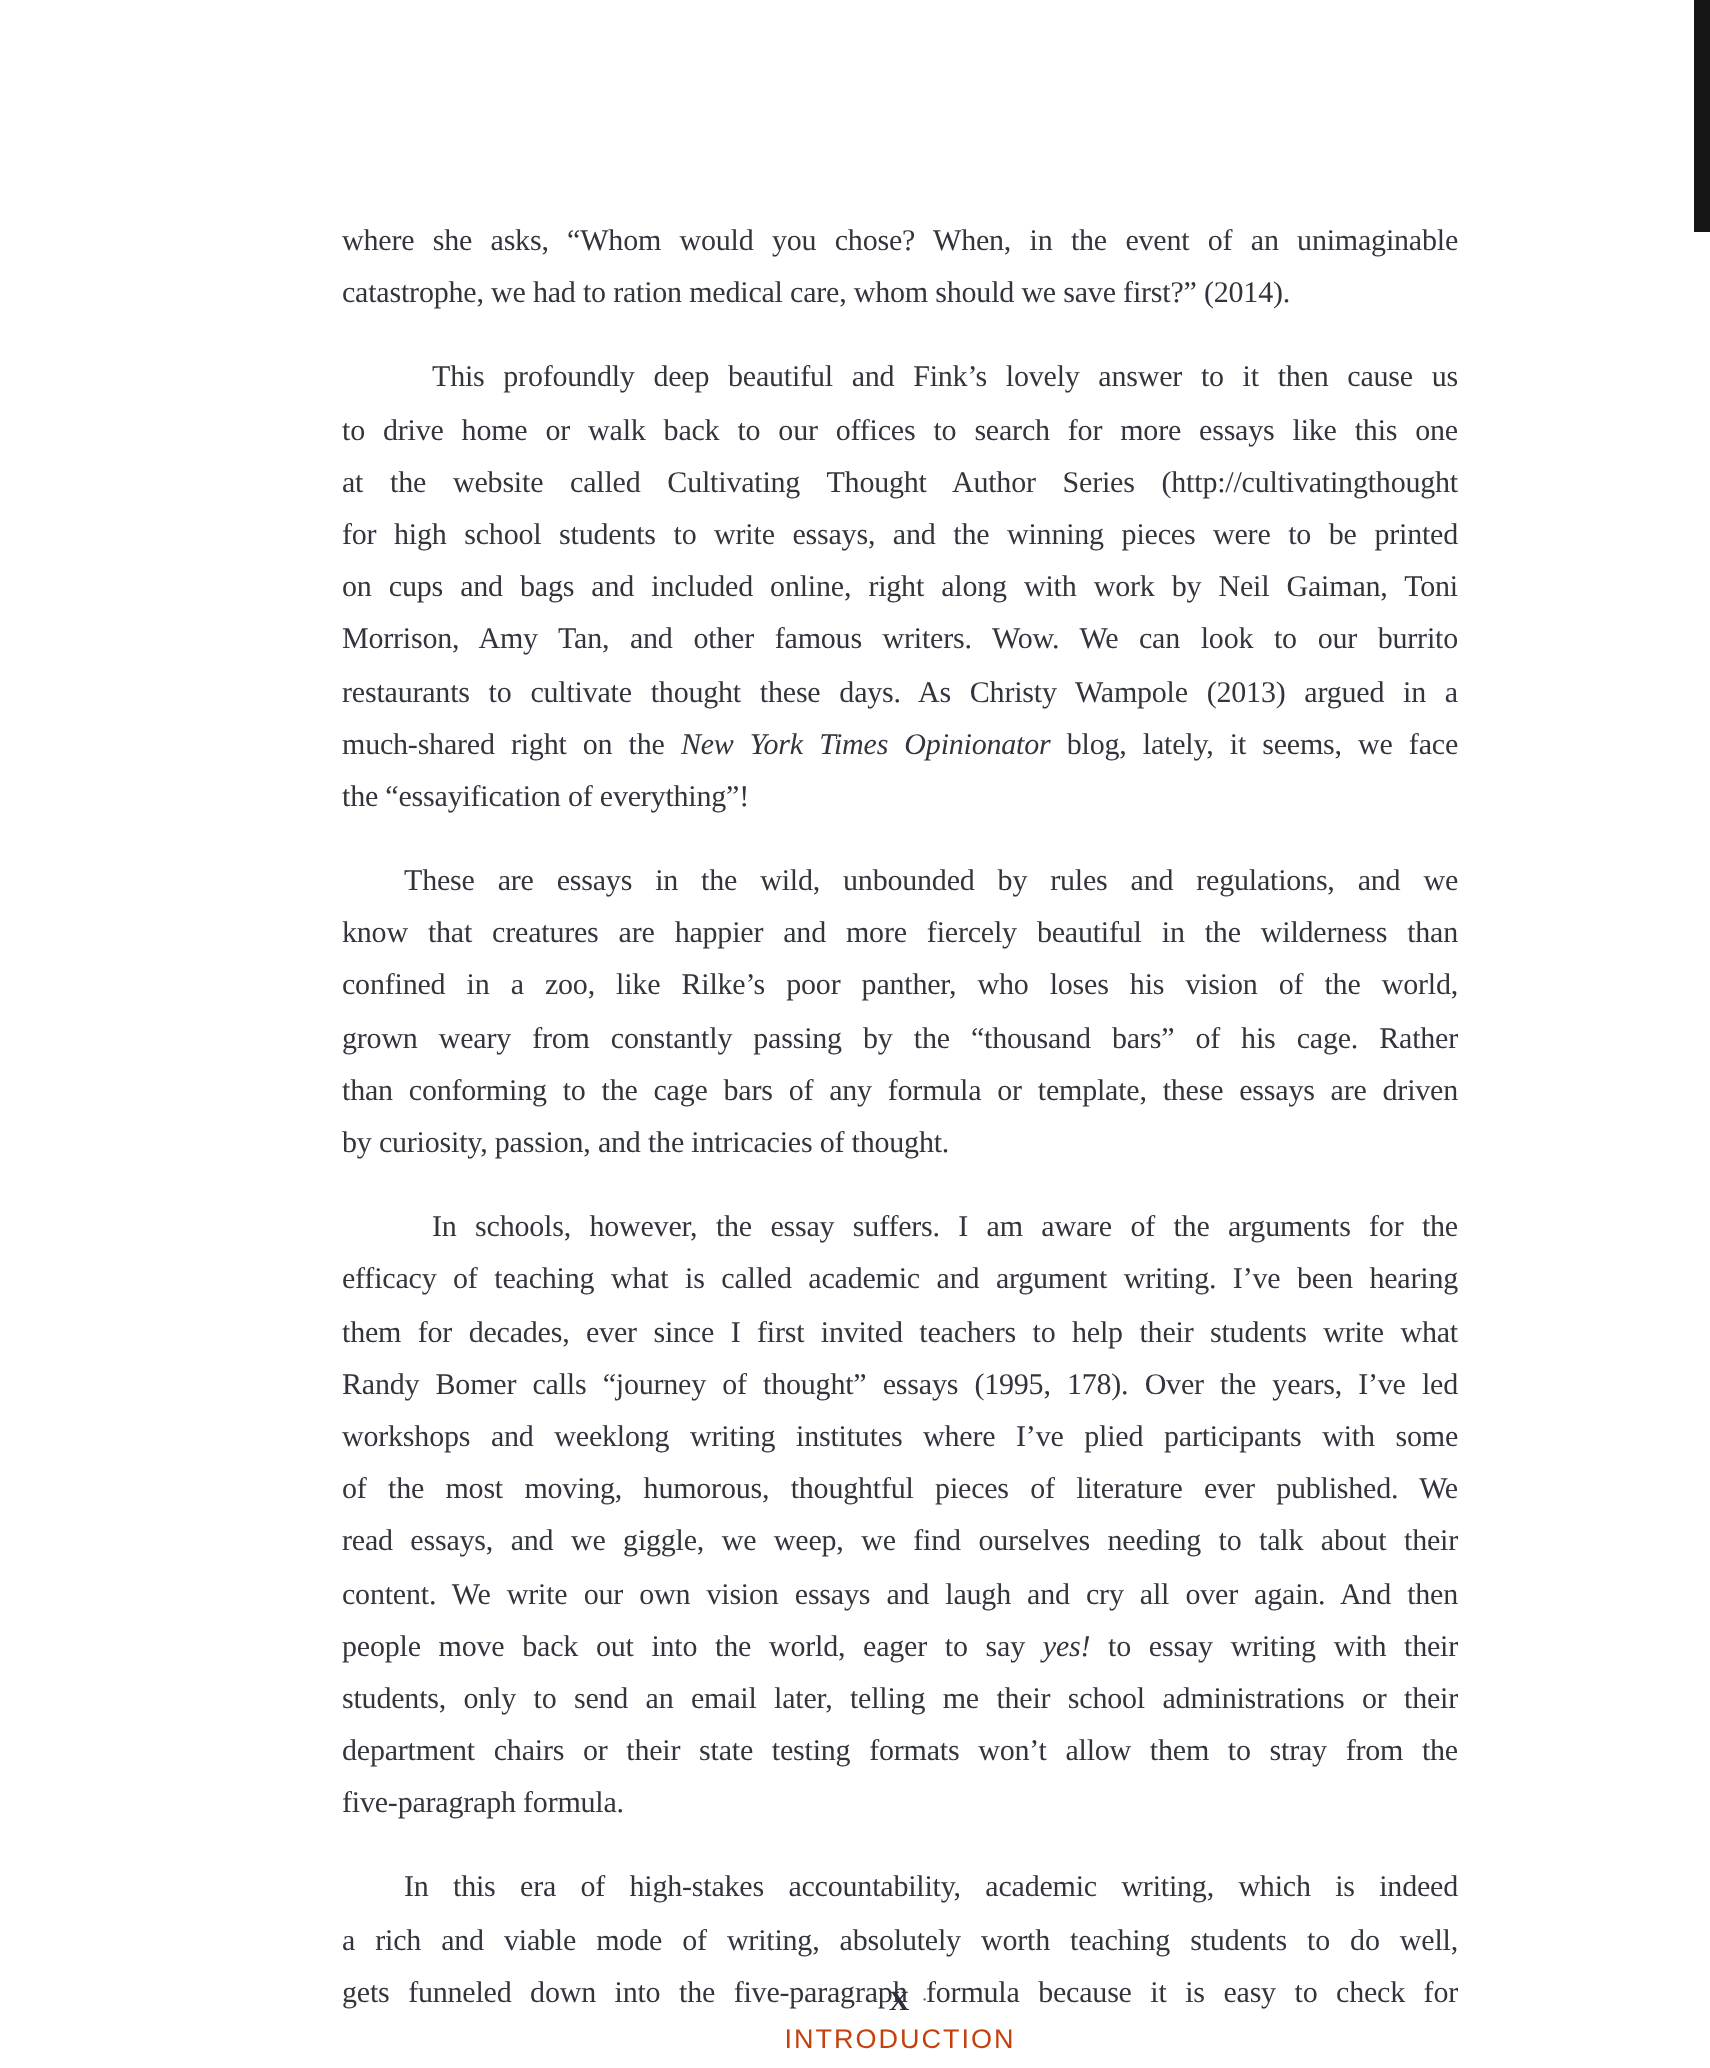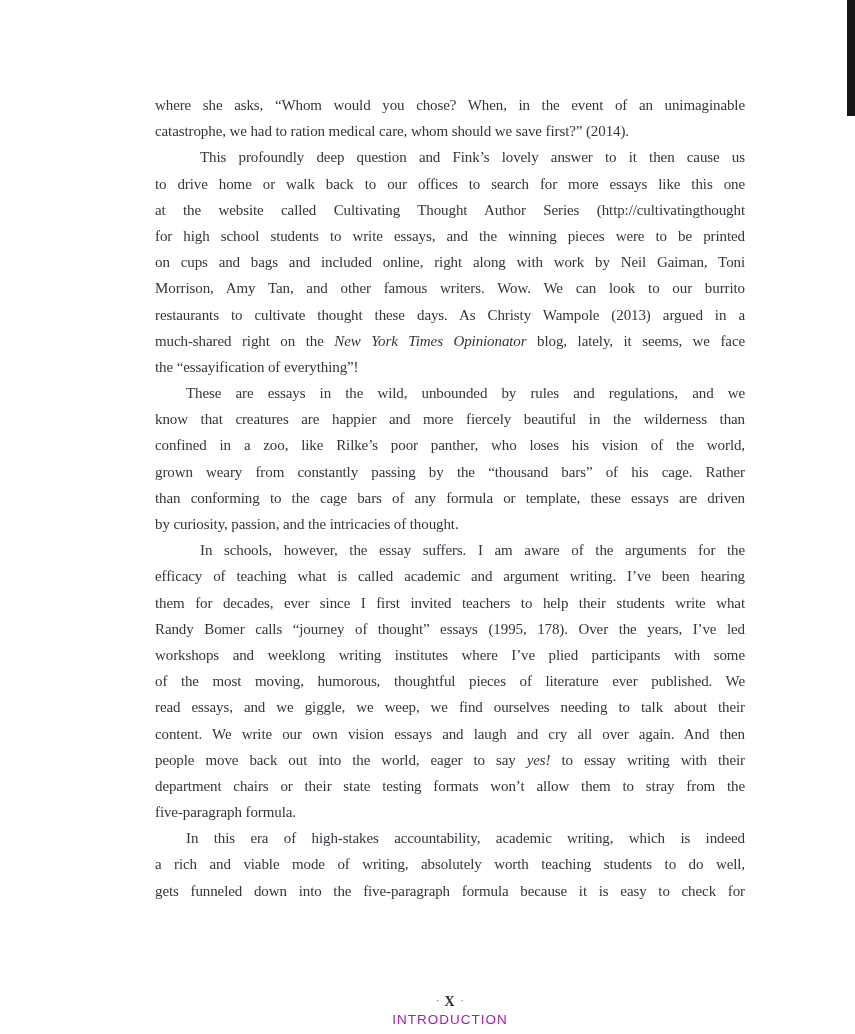--- a/index.html
+++ b/index.html
@@ -14,21 +14,21 @@
   .text-block {
     position: absolute;
     left: 155px;
     top: 92px;
     width: 590px;
     color: var(--ink, #32353d);
     font-size: 15px;
     letter-spacing: -0.1px;
     line-height: 26.2px;
   }
-  .para { margin: 0; }
+  .para { margin: 16px; }
   .line {
     text-align: justify;
     text-align-last: justify;
     height: 26.2px;
     overflow: hidden;
   }
   .line.endline { text-align-last: left; }
   .line.ind1 { padding-left: 31px; }
   .line.ind2 { padding-left: 45px; }
   .it { font-style: italic; }
@@ -55,21 +55,21 @@
     top: -2px;
     margin: 0 5px;
   }
   .footer.section {
     top: 1012px;
     line-height: 15px;
     font-family: "Liberation Sans", sans-serif;
     font-size: 13.5px;
     font-weight: 400;
     letter-spacing: 1px;
-    color: #a21caf;
+    color: #c2410c;
   }
   .scrollbar-thumb {
     position: absolute;
     top: 0;
     right: 0;
     width: 8px;
     height: 116px;
     background: var(--scrollbar, #161616);
   }
 </style>
@@ -77,21 +77,21 @@
 <body>
 
 <div class="page">
 
   <div class="text-block" id="body-text">
       <div class="para">
         <div class="line"><span>where she asks, “Whom would you chose? When, in the event of an unimaginable</span></div>
         <div class="line endline"><span>catastrophe, we had to ration medical care, whom should we save first?” (2014).</span></div>
       </div>
       <div class="para">
-        <div class="line ind2"><span>This profoundly deep question and Fink’s lovely answer to it then cause us</span></div>
+        <div class="line ind2"><span>This profoundly deep beautiful and Fink’s lovely answer to it then cause us</span></div>
         <div class="line"><span>to drive home or walk back to our offices to search for more essays like this one</span></div>
         <div class="line"><span>at the website called Cultivating Thought Author Series (http://cultivatingthought</span></div>
         <div class="line"><span>for high school students to write essays, and the winning pieces were to be printed</span></div>
         <div class="line"><span>on cups and bags and included online, right along with work by Neil Gaiman, Toni</span></div>
         <div class="line"><span>Morrison, Amy Tan, and other famous writers. Wow. We can look to our burrito</span></div>
         <div class="line"><span>restaurants to cultivate thought these days. As Christy Wampole (2013) argued in a</span></div>
         <div class="line"><span>much-shared right on the </span><span class="it">New York Times Opinionator</span><span> blog, lately, it seems, we face</span></div>
         <div class="line endline"><span>the “essayification of everything”!</span></div>
       </div>
       <div class="para">
@@ -105,20 +105,21 @@
       <div class="para">
         <div class="line ind2"><span>In schools, however, the essay suffers. I am aware of the arguments for the</span></div>
         <div class="line"><span>efficacy of teaching what is called academic and argument writing. I’ve been hearing</span></div>
         <div class="line"><span>them for decades, ever since I first invited teachers to help their students write what</span></div>
         <div class="line"><span>Randy Bomer calls “journey of thought” essays (1995, 178). Over the years, I’ve led</span></div>
         <div class="line"><span>workshops and weeklong writing institutes where I’ve plied participants with some</span></div>
         <div class="line"><span>of the most moving, humorous, thoughtful pieces of literature ever published. We</span></div>
         <div class="line"><span>read essays, and we giggle, we weep, we find ourselves needing to talk about their</span></div>
         <div class="line"><span>content. We write our own vision essays and laugh and cry all over again. And then</span></div>
         <div class="line"><span>people move back out into the world, eager to say </span><span class="it">yes!</span><span> to essay writing with their</span></div>
+        <div class="line"><span>students, only to send an email later, telling me their school administrations or their</span></div>
         <div class="line"><span>department chairs or their state testing formats won’t allow them to stray from the</span></div>
         <div class="line endline"><span>five-paragraph formula.</span></div>
       </div>
       <div class="para">
         <div class="line ind1"><span>In this era of high-stakes accountability, academic writing, which is indeed</span></div>
         <div class="line"><span>a rich and viable mode of writing, absolutely worth teaching students to do well,</span></div>
         <div class="line"><span>gets funneled down into the five-paragraph formula because it is easy to check for</span></div>
       </div>
     </div>
 

